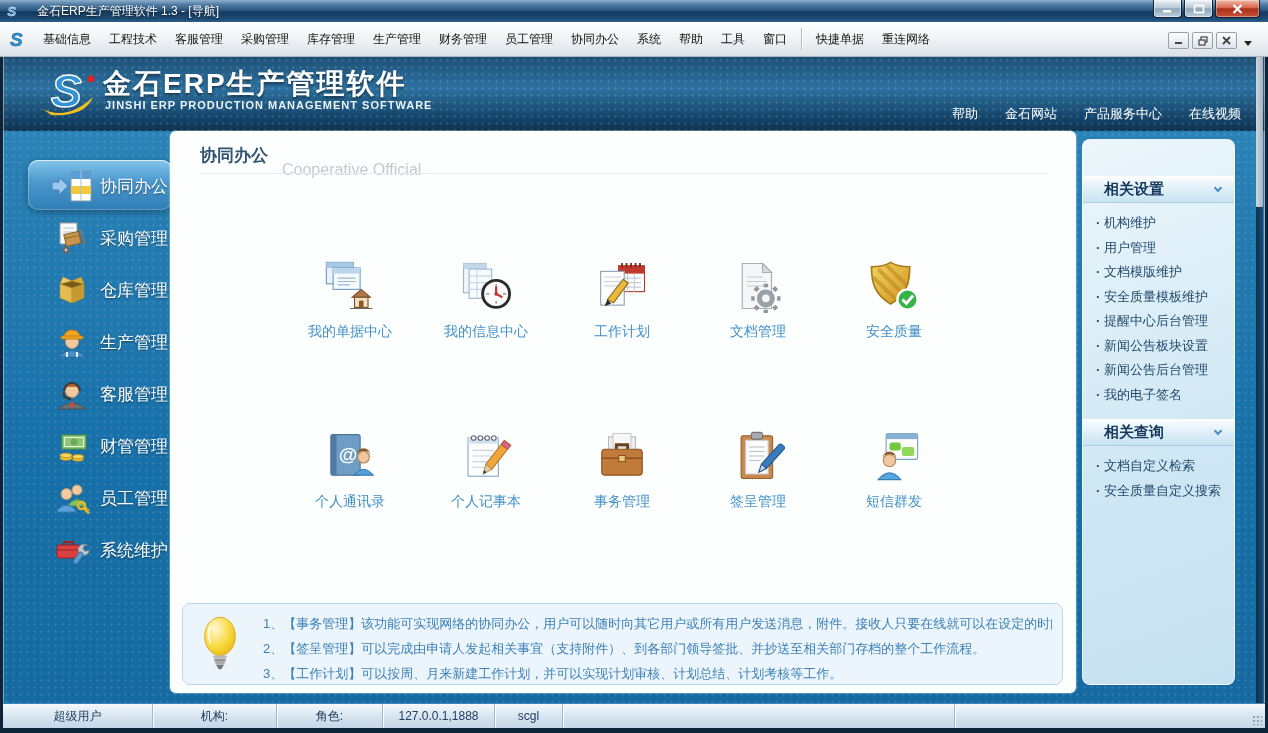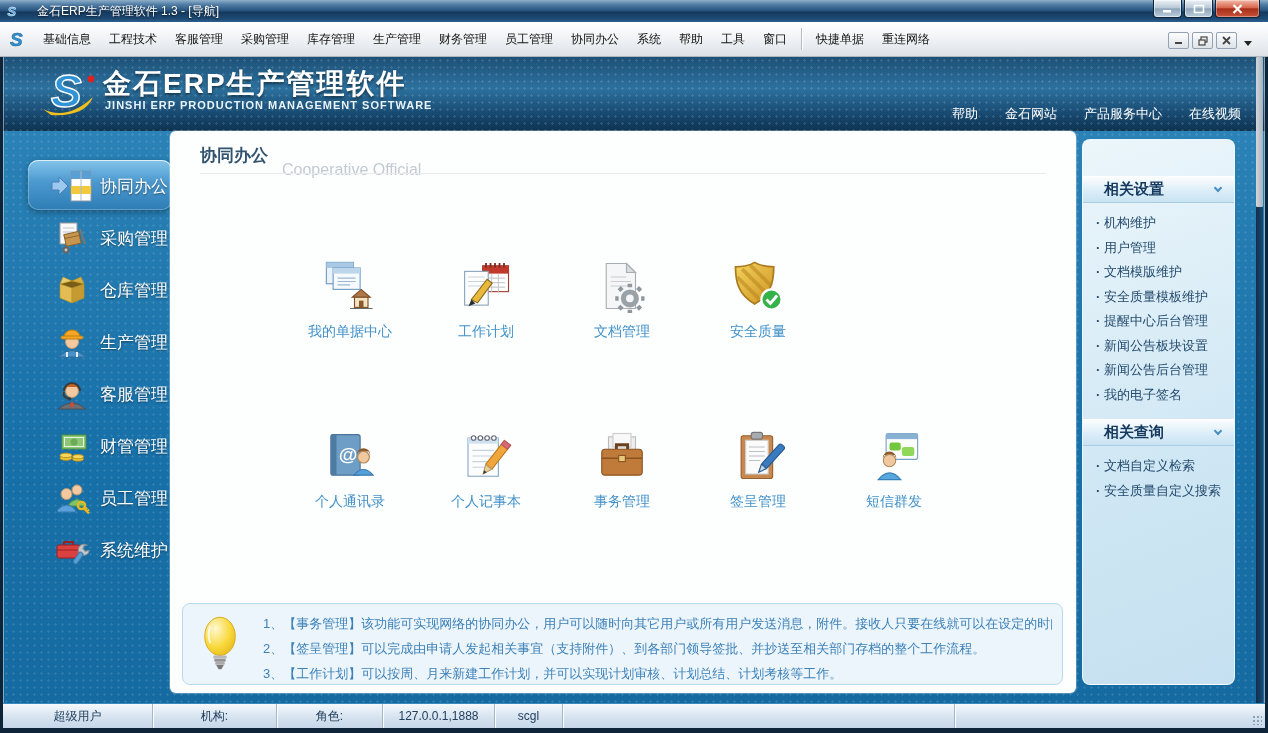--- a/index.html
+++ b/index.html
@@ -313,20 +313,33 @@
               <path d="M13 17h16M13 20h16M13 23h11" stroke="#9ab8d4"></path>
               <path d="M34 44 v-3 M24 44 h20" stroke="#666"></path>
               <path d="M26 34 l8 -7 8 7 z" fill="#b0784a" stroke="#7d4e24"></path>
               <rect x="28" y="34" width="12" height="9" fill="#f3e3c3" stroke="#7d4e24"></rect>
               <rect x="32" y="37" width="4" height="6" fill="#8a5a2a"></rect>
             </svg>
           <span class="mod-label">我的单据中心</span>
         </div>
         <div class="module">
           <svg viewBox="0 0 48 48">
+              <rect x="4" y="4" width="20" height="26" fill="#f2f7fb" stroke="#9cb8d0"></rect>
+              <rect x="4" y="4" width="20" height="5" fill="#c2d8ea"></rect>
+              <rect x="9" y="9" width="20" height="26" fill="#f8fbfd" stroke="#9cb8d0"></rect>
+              <path d="M9 15h20M9 21h20M9 27h20M16 9v26" stroke="#c8d8e4"></path>
+              <circle cx="33" cy="31" r="12" fill="#fcfcfc" stroke="#2b2b2b" stroke-width="2.6"></circle>
+              <path d="M33 22v3M33 37v3M24 31h3M39 31h3" stroke="#888"></path>
+              <path d="M33 31 L33 24.5 M33 31 L38.5 34" stroke="#c0392b" stroke-width="2"></path>
+              <circle cx="33" cy="31" r="1.6" fill="#c0392b"></circle>
+            </svg>
+          <span class="mod-label">我的信息中心</span>
+        </div>
+        <div class="module">
+          <svg viewBox="0 0 48 48">
               <rect x="21" y="6" width="23" height="23" fill="#fff" stroke="#a04030"></rect>
               <rect x="21" y="6" width="23" height="7" fill="#c0392b"></rect>
               <path d="M24 3.5v4M28 3.5v4M32 3.5v4M36 3.5v4M40 3.5v4" stroke="#7a2a20" stroke-width="1.6"></path>
               <path d="M24 17h17M24 21h17M24 25h17M29 13v16M35 13v16" stroke="#c8ccd0"></path>
               <rect x="5" y="11" width="21" height="30" fill="#fdfdfd" stroke="#8aa4b8"></rect>
               <path d="M8 16h15M8 20h15M8 24h15" stroke="#c8d4dc"></path>
               <path d="M11 36 L25 18 l4.5 3.5 L16.5 39 z" fill="#e8b93a" stroke="#8a6a20"></path>
               <path d="M11 36 l-2.5 6 6 -2.5 z" fill="#2b2b2b"></path>
             </svg>
           <span class="mod-label">工作计划</span>

